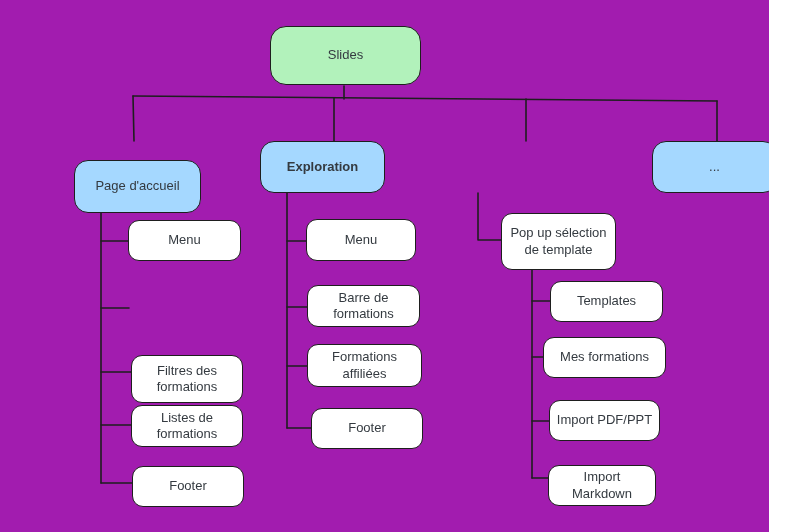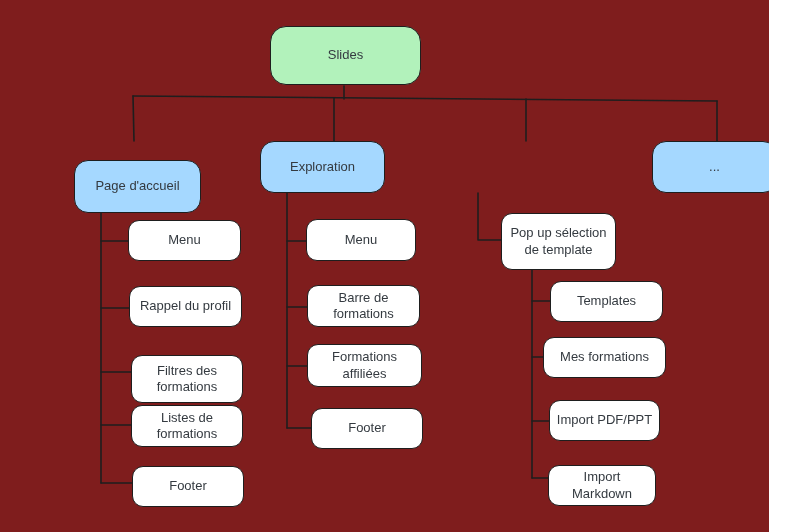--- a/index.html
+++ b/index.html
@@ -9,21 +9,21 @@
     --stroke-color: #1e1e1e;
     --text-color: #343a40;
   }
   * { box-sizing: border-box; margin: 0; padding: 0; }
   html, body { background: #ffffff; }
   body { font-family: "Liberation Sans", sans-serif; }
   #canvas {
     position: relative;
     width: 769px;
     height: 532px;
-    background: #7f1d1d;
+    background: #a21caf;
     overflow: hidden;
   }
   #connector-layer {
     position: absolute;
     left: 0; top: 0;
     width: 806px; height: 532px;
     z-index: 0;
   }
   .connector {
     stroke: var(--stroke-color);
@@ -98,32 +98,29 @@
     <line class="connector" x1="532" y1="478" x2="548" y2="478"></line>
   </svg>
 
   <div class="node root" style="left:270px; top:26px; width:151px; height:59px;">
     <span class="lbl">Slides</span>
   </div>
 
   <div class="node section" style="left:74px; top:140px; width:127px; height:53px;margin-top:20px;">
     <span class="lbl">Page d'accueil</span>
   </div>
-  <div class="node section" style="left:260px; top:141px; width:125px; height:52px;">
+  <div class="node section" style="left:260px; top:141px; width:125px; height:52px;font-weight:bold;">
     <span class="lbl">Exploration</span>
   </div>
   <div class="node section" style="left:652px; top:141px; width:125px; height:52px;">
     <span class="lbl">...</span>
   </div>
 
   <div class="node" style="left:128px; top:220px; width:113px; height:41px;">
     <span class="lbl">Menu</span>
-  </div>
-  <div class="node" style="left:129px; top:286px; width:113px; height:41px;">
-    <span class="lbl">Rappel du profil</span>
   </div>
   <div class="node" style="left:131px; top:347px; width:112px; height:48px;margin-top:8px;">
     <span class="lbl">Filtres des formations</span>
   </div>
   <div class="node" style="left:131px; top:405px; width:112px; height:42px;">
     <span class="lbl">Listes de formations</span>
   </div>
   <div class="node" style="left:132px; top:466px; width:112px; height:41px;">
     <span class="lbl">Footer</span>
   </div>

